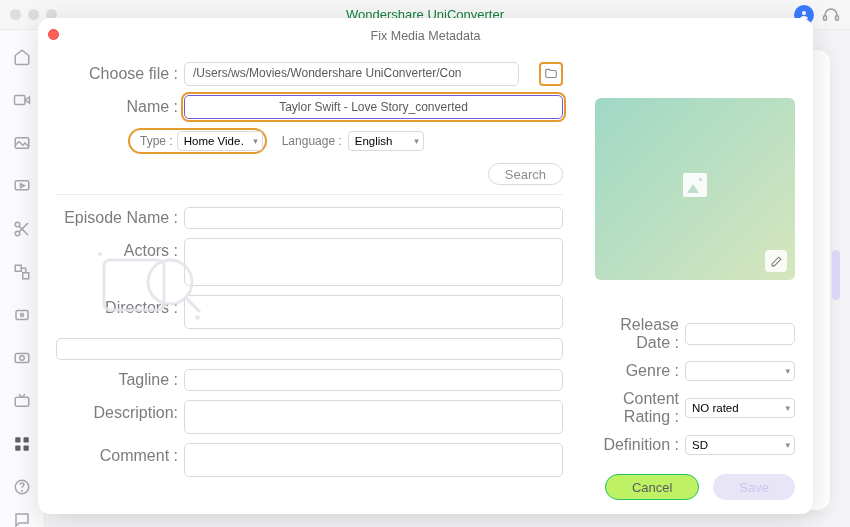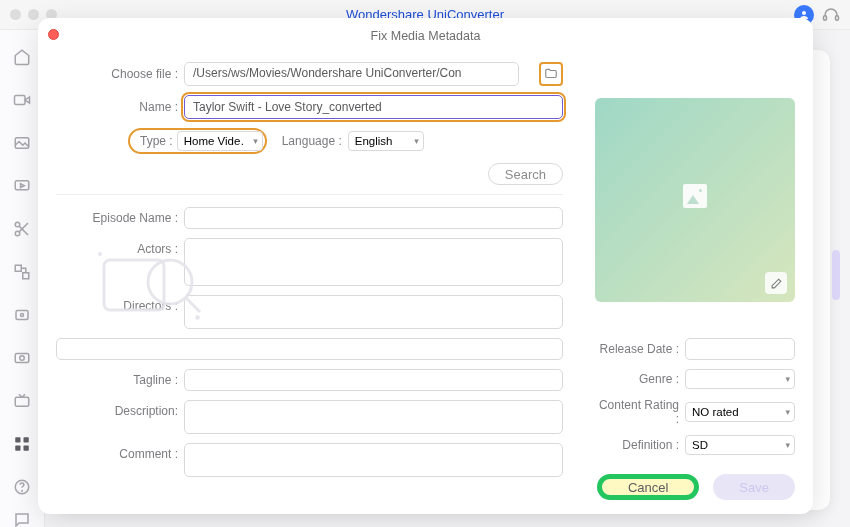--- a/index.html
+++ b/index.html
@@ -34,21 +34,21 @@
     justify-content: center;
     background: #f6f6f6;
     border-bottom: 1px solid #ebebeb;
   }
   .traffic-lights {
     position: absolute;
     left: 10px; top: 9px;
     display: flex; gap: 7px;
   }
   .traffic-lights span { width: 11px; height: 11px; border-radius: 50%; background: #ddd; }
-  .parent-title { font-size: 13px; color: #1d4ed8; font-weight: 500; }
+  .parent-title { font-size: 13px; color: #15803d; font-weight: 500; }
   .parent-right { position: absolute; right: 10px; top: 5px; display:flex; gap:8px; align-items:center;}
   .avatar { width: 20px; height: 20px; border-radius: 50%; background: #3a79ff; color: #fff; display:flex; align-items:center; justify-content:center; font-size:11px;}
   .headset { width: 18px; height: 18px; color: #9c9c9e; }
   .left-rail {
     position: absolute;
     left: 0; top: 30px; bottom: 0;
     width: 45px;
     background: #fbfbfd;
     border-right: 1px solid #ebebeb;
     display: flex;
@@ -102,21 +102,21 @@
     display: flex;
     align-items: center;
     margin-bottom: 9px;
   }
   .form-row.top-align { align-items: flex-start; }
   .form-row.top-align .lbl { padding-top: 4px; }
   .lbl {
     width: 128px;
     text-align: right;
     color: var(--label);
-    font-size: 12px;
+    font-size: 16px;
     padding-right: 6px;
     flex: 0 0 128px;
   }
   .ctl { flex: 1 1 auto; display:flex; align-items:center; gap:20px; }
   input[type=text], textarea, select.std {
     width: 100%;
     border: 1px solid var(--border);
     border-radius: 5px;
     height: 22px;
     padding: 2px 8px;
@@ -144,20 +144,21 @@
     display:flex; align-items:center; justify-content:center;
     color: #8c8c8e;
     flex-shrink: 0;
   }
   .name-input {
     border: 1px solid var(--accent) !important;
     outline: 2px solid var(--orange);
     outline-offset: 1px;
     height: 24px !important;
     color: #5a5a5d;
+    text-align: center;
   }
   .type-wrap {
     border: 2px solid var(--orange);
     border-radius: 14px;
     padding: 1px 2px;
     display: inline-flex;
     align-items: center;
   }
   .type-wrap .lbl-inline { color: var(--label); padding: 0 4px 0 8px; }
   .sel-compact {
@@ -228,21 +229,21 @@
   }
   .btn {
     height: 26px;
     border-radius: 13px;
     padding: 0 26px;
     font-size: 13px;
     display: inline-flex;
     align-items: center;
     justify-content: center;
   }
-  .btn-cancel { border: 5px solid #22c55e; color: #5c5c5f; background: #fef9c3; }
+  .btn-cancel { border: 1px solid #22c55e; color: #5c5c5f; background: #bef264; }
   .btn-save { border: none; background: #e8e5f7; color: #cdc6ef; }
   
   .ghost-panel {
     position: absolute;
     left: 60px; top: 50px;
     width: 770px; height: 460px;
     border-radius: 12px;
     background: #fff;
     box-shadow: 0 3px 14px rgba(0,0,0,0.06);
   }

